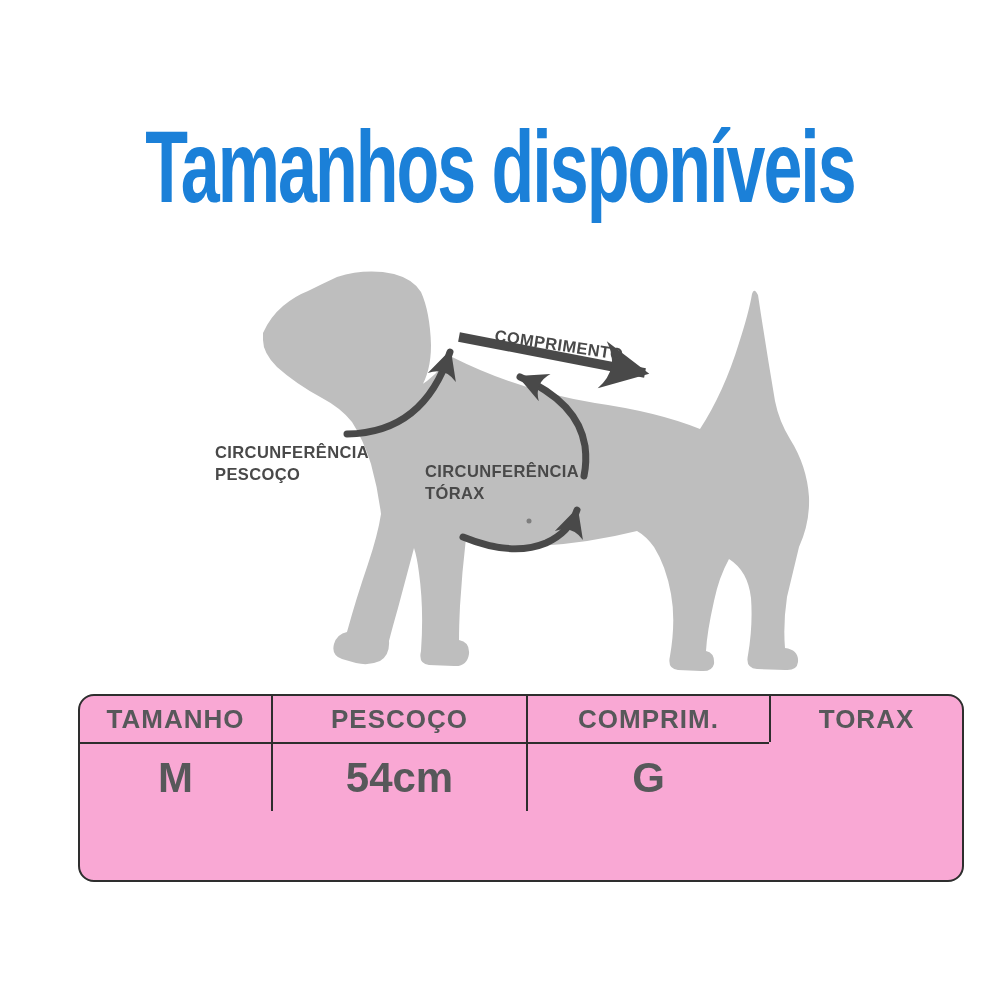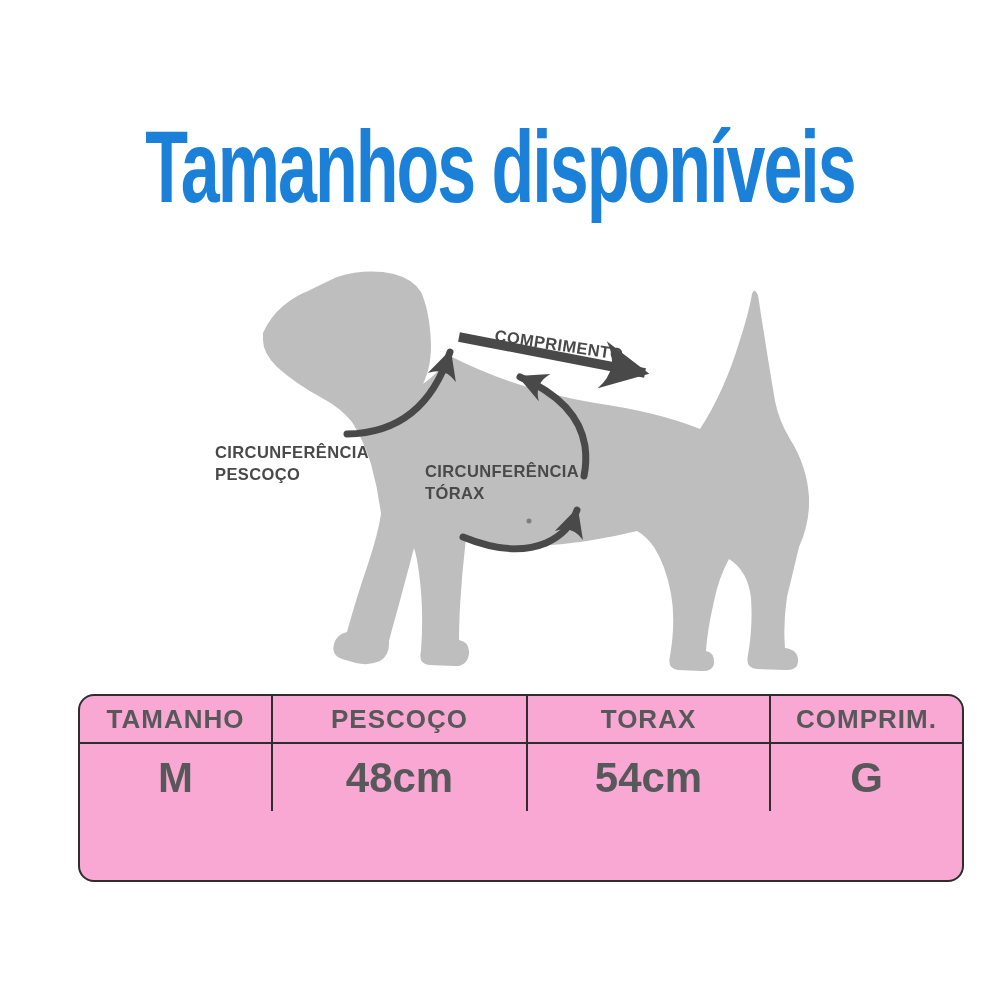--- a/index.html
+++ b/index.html
@@ -112,23 +112,22 @@
     <text class="lbl" x="215" y="458">CIRCUNFERÊNCIA</text>
     <text class="lbl" x="215" y="480">PESCOÇO</text>
 
     <text class="lbl" x="425" y="477">CIRCUNFERÊNCIA</text>
     <text class="lbl" x="425" y="499">TÓRAX</text>
   </svg>
 
   <div class="size-table">
     <div class="th">TAMANHO</div>
     <div class="th">PESCOÇO</div>
+    <div class="th">COMPRIM.</div>
     <div class="th">TORAX</div>
-    <div class="th">COMPRIM.</div>
 
     <div class="td">M</div>
-    <div class="td">48cm</div>
     <div class="td">54cm</div>
 
     <div class="td">G</div>
   </div>
 
 </div>
 
 </body></html>

